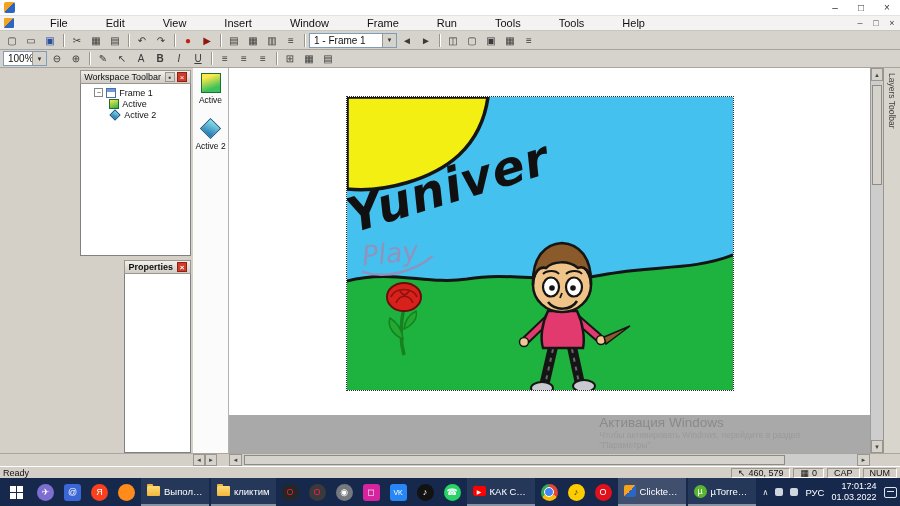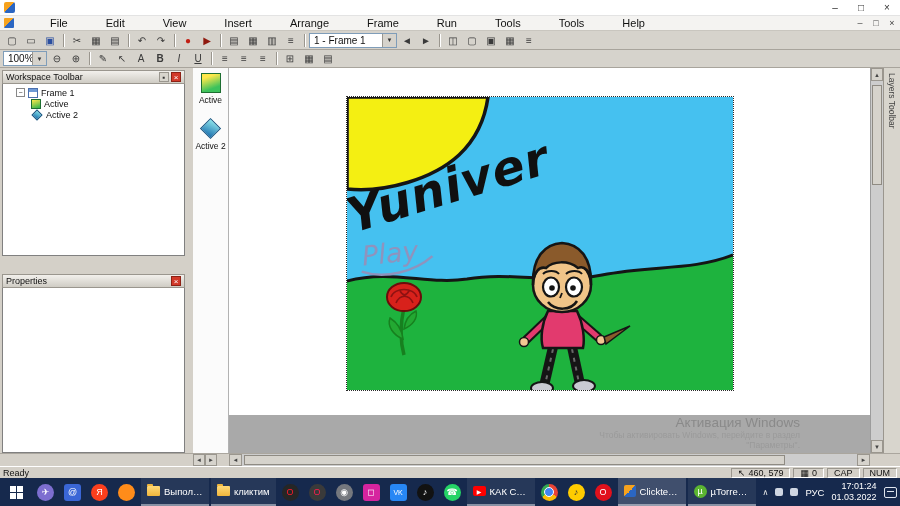--- a/index.html
+++ b/index.html
@@ -27,24 +27,24 @@
   .tbico { width:18px; height:15px; display:flex; align-items:center; justify-content:center; font-size:10px; color:#3a3a3a; border:1px solid transparent; }
   .sep { width:1px; height:13px; background:#9a968e; box-shadow:1px 0 0 #ffffff; margin:0 3px; flex:none; }
   .combo { display:flex; align-items:stretch; background:#fff; border:1px solid #7f9db9; height:15px; font-size:10px; }
   .combo .val { padding:0 4px; display:flex; align-items:center; white-space:nowrap; }
   .combo .drop { width:14px; background:#d6d3cc; border-left:1px solid #9a968e; display:flex; align-items:center; justify-content:center; font-size:6px; color:#333; }
   .frame-combo .val { width:72px; }
   .zoom-combo .val { width:28px; }
 
   
   .main { flex:1; display:flex; min-height:0; }
-  .leftcol { width:193px; flex:none; display:flex; flex-direction:column; padding:2px 8px 0 2px; gap:18px; background:#d4d0c8; }
+  .leftcol { width:193px; flex:none; display:flex; flex-direction:column; padding:2px 2px 0 2px; gap:4px; background:#d4d0c8;align-items:flex-end; }
   .panel { display:flex; flex-direction:column; min-height:0; }
   .panel-ws { height:186px; flex:none; }
-  .panel-props { flex:1; }
+  .panel-props { flex:1;font-weight:bold; }
   .phdr { height:14px; flex:none; display:flex; align-items:center; background:linear-gradient(#f2f0ec,#cfccc4); border:1px solid #9a968e; font-size:9px; padding:0 3px; gap:2px; }
   .phdr .sp { flex:1; }
   .phbtn { width:10px; height:10px; display:flex; align-items:center; justify-content:center; font-size:8px; border:1px solid #9a968e; background:#d8d5cd; color:#333; }
   .phbtn.red { background:#d23a2a; color:#fff; border-color:#8d2115; }
   .pbody { flex:1; background:#ffffff; border:1px solid #808080; border-top:none; overflow:hidden; padding:3px 2px; }
 
   
   .trow { display:flex; align-items:center; height:11px; font-size:9px; gap:3px; white-space:nowrap; cursor:default; }
   .expander { width:9px; height:9px; flex:none; border:1px solid #888; background:#fff; display:flex; align-items:center; justify-content:center; font-size:7px; line-height:1; color:#333; }
   .ti { width:10px; height:10px; flex:none; }
@@ -58,21 +58,21 @@
   .objstrip { width:36px; flex:none; background:#fbfbfb; border-right:1px solid #b2b2b2; display:flex; flex-direction:column; align-items:center; padding-top:5px; gap:13px; }
   .obj { display:flex; flex-direction:column; align-items:center; gap:2px; cursor:default; }
   .obj .lbl { font-size:8.5px; }
   .obj-ico1 { width:20px; height:20px; background:linear-gradient(160deg,#ffe84a 20%,#3cc25c 75%); border:1px solid #1d6e31; }
   .obj-ico2 { width:15px; height:15px; background:linear-gradient(160deg,#8fe6ec,#1a6fae); transform:rotate(45deg); border:1px solid #14527f; margin:3px; }
 
   .viewport { flex:1; min-width:0; position:relative; background:#ffffff; overflow:hidden; }
   .graystrip { position:absolute; left:0; right:0; bottom:0; height:38px; background:#a9a9a9; }
   .drawing { position:absolute; left:117px; top:28px; width:388px; height:295px; border:1px dotted #2a2a2a; cursor:default; }
   .drawing svg { display:block; width:100%; height:100%; }
-  .actw { position:absolute; right:70px; bottom:3px; color:#8e8e8e; text-align:right; pointer-events:none;margin-left:30px; }
+  .actw { position:absolute; right:70px; bottom:3px; color:#8e8e8e; text-align:left; pointer-events:none;margin-left:30px; }
   .actw .l1 { font-size:13.5px; color:#8a8a8a; }
   .actw .l2 { font-size:8.5px; color:#9a9a9a; }
 
   
   .vscroll { width:13px; flex:none; background:#cdcdcd; border-left:1px solid #9c9c9c; display:flex; flex-direction:column; }
   .sbtn { height:13px; width:100%; background:#d6d3cc; border:1px solid #9a968e; display:flex; align-items:center; justify-content:center; font-size:6px; color:#444; flex:none; }
   .vtrack { flex:1; position:relative; }
   .vthumb { position:absolute; top:4px; left:1px; right:1px; height:100px; background:#d6d3cc; border:1px solid #8f8b83; }
   .layers { width:17px; flex:none; background:#d8d5cd; border-left:1px solid #9a968e; display:flex; justify-content:center; padding-top:5px; }
   .layers .vt { writing-mode:vertical-rl; font-size:8.5px; color:#444; }
@@ -132,21 +132,21 @@
       <span>×</span>
     </div>
   </div>
 
   <div class="menubar">
     <span class="child-icon"></span>
     <span class="mi">File</span>
     <span class="mi">Edit</span>
     <span class="mi">View</span>
     <span class="mi">Insert</span>
-    <span class="mi">Arrange</span>
+    <span class="mi">Window</span>
     <span class="mi">Frame</span>
     <span class="mi">Run</span>
     <span class="mi">Tools</span>
     <span class="mi">Tools</span>
     <span class="mi">Help</span>
     <div class="childcontrols">
       <span>–</span>
       <span>□</span>
       <span>×</span>
     </div>

